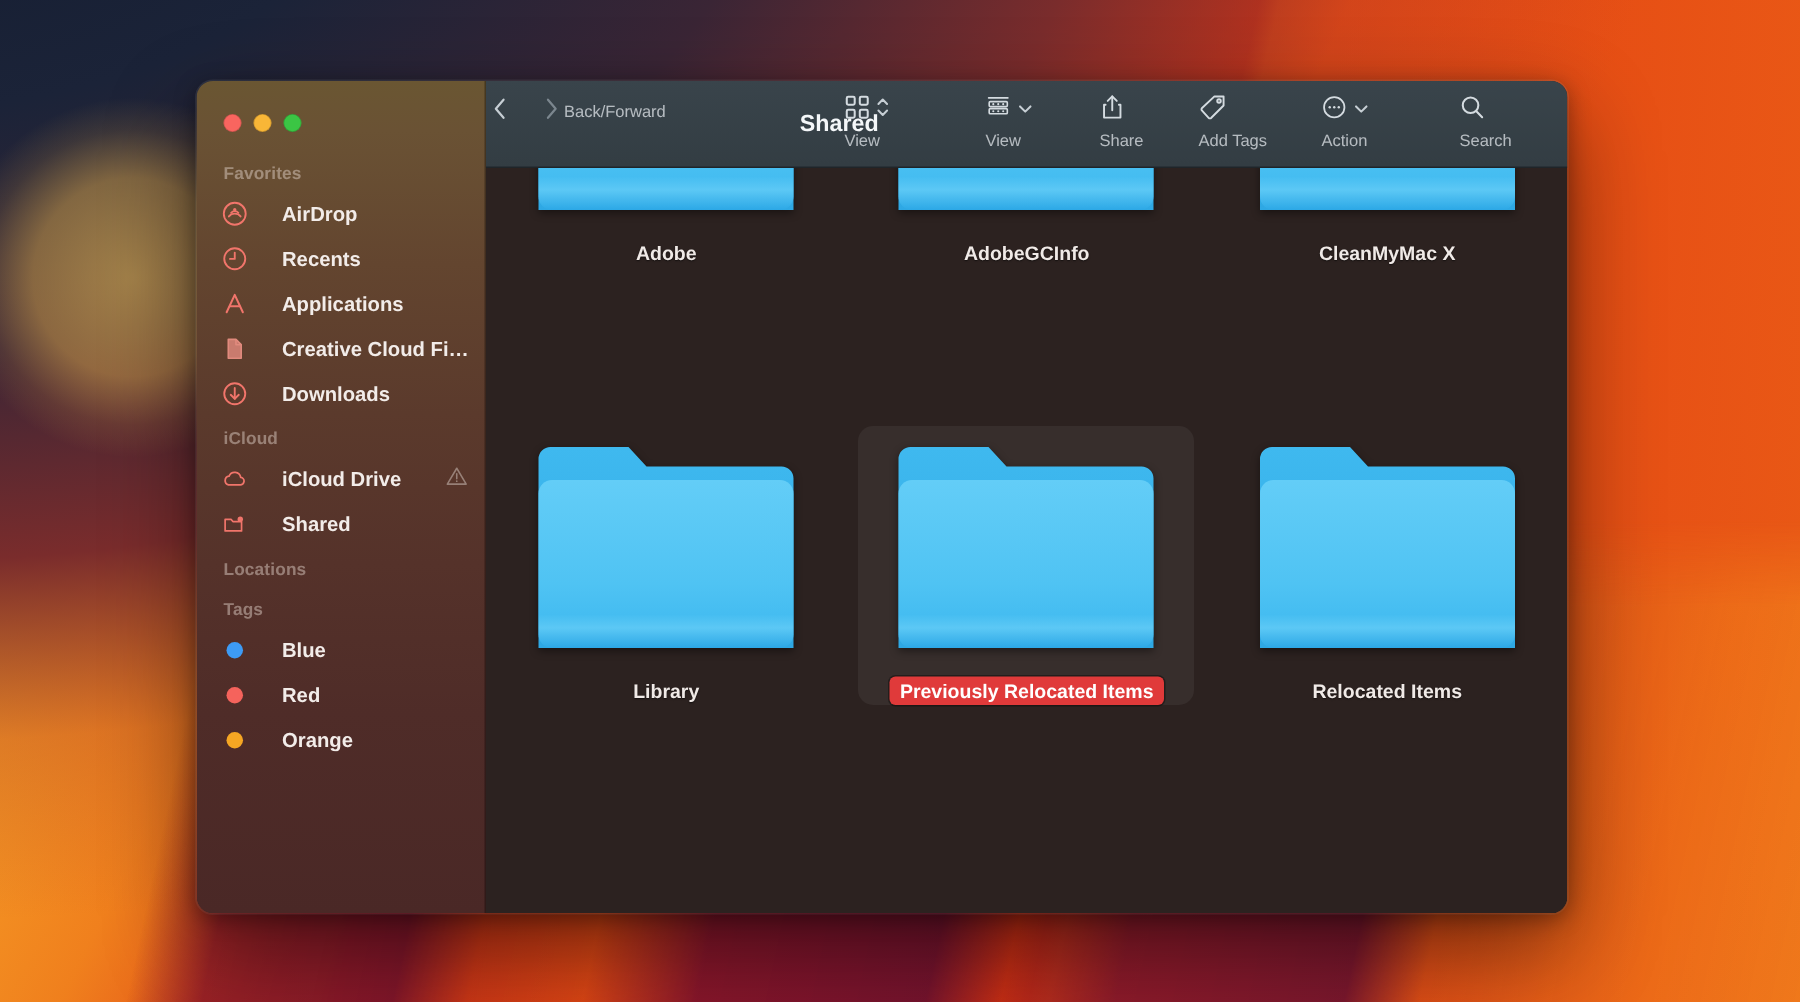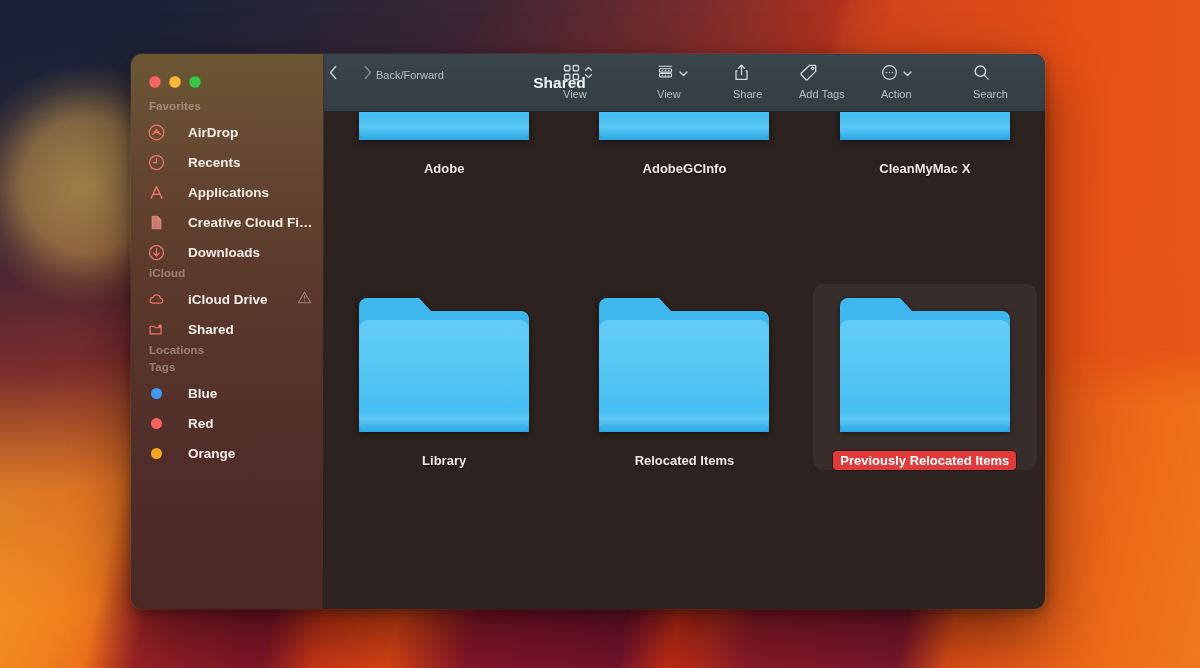--- a/index.html
+++ b/index.html
@@ -114,21 +114,21 @@
     display: flex;
     gap: 8px;
     padding: 22px 0 0 18px;
     height: 46px;
   }
   .tl { width: 12px; height: 12px; border-radius: 50%; }
   .tl.red    { background: #f9655f; box-shadow: inset 0 0 0 0.5px rgba(0,0,0,0.18); }
   .tl.yellow { background: #f8b637; box-shadow: inset 0 0 0 0.5px rgba(0,0,0,0.18); }
   .tl.green  { background: #3bc544; box-shadow: inset 0 0 0 0.5px rgba(0,0,0,0.18); }
 
-  .sb-section { }
+  .sb-section { margin-top: 10px; }
   .sb-header {
     font-size: 11.5px;
     font-weight: 700;
     color: rgba(233,220,210,0.45);
     padding: 0 0 5px 18px;
     letter-spacing: 0.1px;
   }
   .sb-item {
     display: flex;
     align-items: center;
@@ -616,40 +616,40 @@
                 <svg viewBox="0 0 182 148">
                   <path d="M6 14a8 8 0 0 1 8-8h52l12 13h90a8 8 0 0 1 8 8v113H6z" fill="url(#fbT1)"></path>
                   <rect x="6" y="28" width="170" height="112" rx="9" fill="url(#ffT1)"></rect>
                 </svg>
               </div>
               <span class="item-label">Library</span>
             </div>
           </div>
 
           <div class="grid-cell">
+            <div class="cell-inner selected">
+              <div class="folder">
+                <svg viewBox="0 0 182 148">
+                  <path d="M6 14a8 8 0 0 1 8-8h52l12 13h90a8 8 0 0 1 8 8v113H6z" fill="url(#fbT1)"></path>
+                  <rect x="6" y="28" width="170" height="112" rx="9" fill="url(#ffT1)"></rect>
+                </svg>
+              </div>
+              <span class="item-label tagged">Previously Relocated Items</span>
+            </div>
+          </div>
+
+          <div class="grid-cell">
             <div class="cell-inner">
               <div class="folder">
                 <svg viewBox="0 0 182 148">
                   <path d="M6 14a8 8 0 0 1 8-8h52l12 13h90a8 8 0 0 1 8 8v113H6z" fill="url(#fbT1)"></path>
                   <rect x="6" y="28" width="170" height="112" rx="9" fill="url(#ffT1)"></rect>
                 </svg>
               </div>
               <span class="item-label">Relocated Items</span>
             </div>
           </div>
-
-          <div class="grid-cell">
-            <div class="cell-inner selected">
-              <div class="folder">
-                <svg viewBox="0 0 182 148">
-                  <path d="M6 14a8 8 0 0 1 8-8h52l12 13h90a8 8 0 0 1 8 8v113H6z" fill="url(#fbT1)"></path>
-                  <rect x="6" y="28" width="170" height="112" rx="9" fill="url(#ffT1)"></rect>
-                </svg>
-              </div>
-              <span class="item-label tagged">Previously Relocated Items</span>
-            </div>
-          </div>
         </div>
 
       </div>
     </div>
   </div>
 </div>
 
 </body></html>

